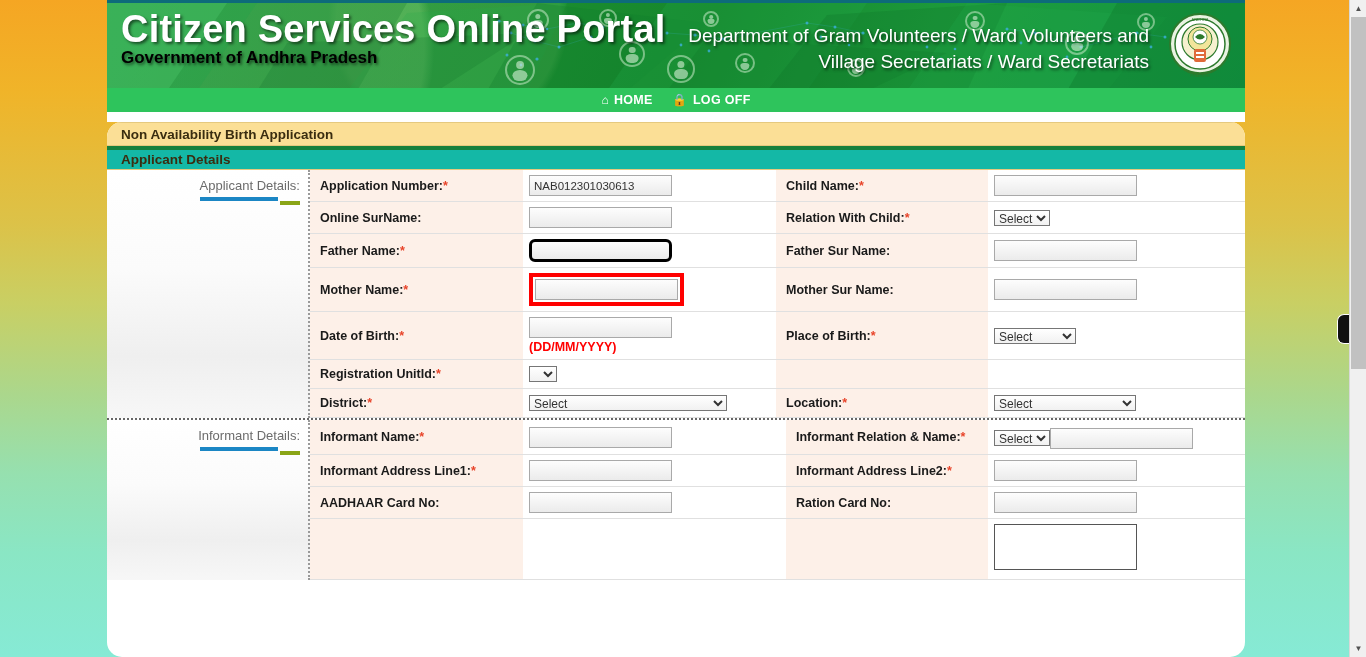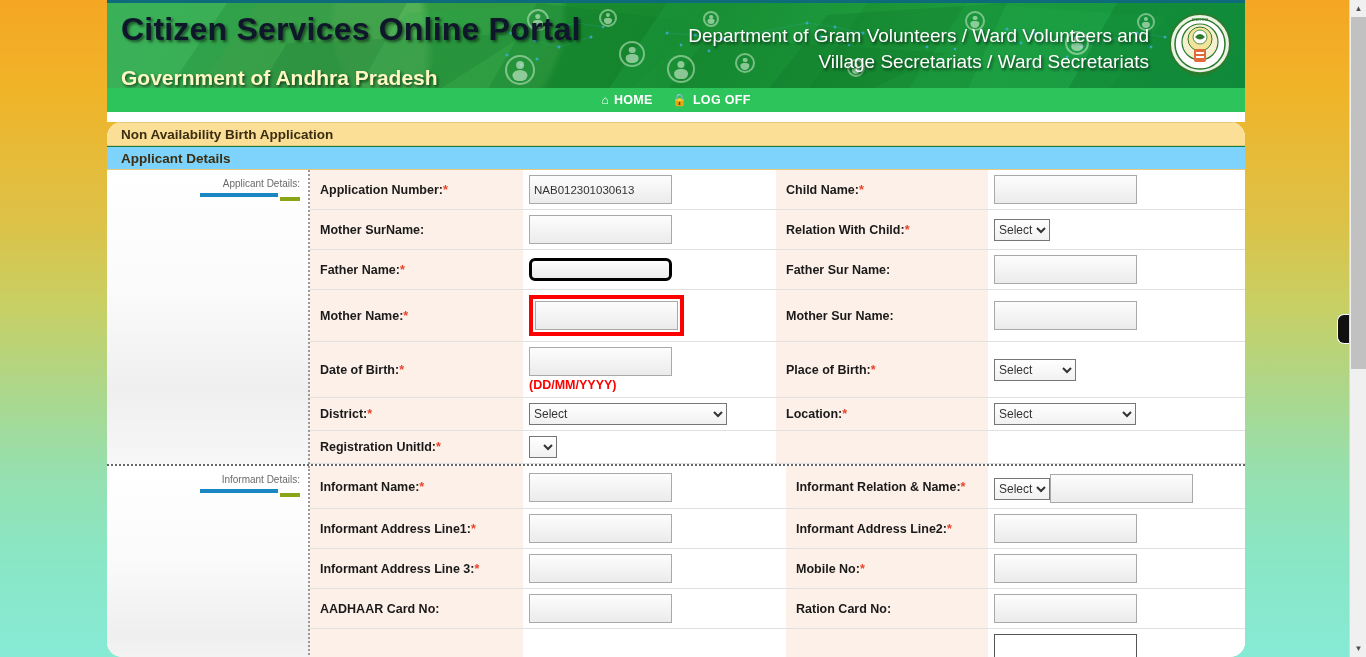--- a/index.html
+++ b/index.html
@@ -53,30 +53,29 @@
   .person::after {
     content:""; position:absolute; left:50%; bottom:8%;
     width:58%; height:42%; transform:translateX(-50%);
     background: rgba(215,240,215,.6);
     border-radius: 50% 50% 6px 6px;
   }
   .banner-left {
     position: absolute; left: 14px; top: 8px; z-index: 5;
   }
   .brand-title {
-    font-size: 32px; font-weight: bold; color: #0f172a;
+    font-size: 38px; font-weight: bold; color: #ffffff;
     letter-spacing: .2px; line-height: 36px;
     text-shadow: 2px 2px 3px rgba(0,0,0,.55);
     white-space: nowrap;
   }
   .brand-sub {
-    font-size: 21px; font-weight: bold; color: #fef9c3;
+    font-size: 17px; font-weight: bold; color: #000000;
     line-height: 22px; text-shadow: 1.5px 1.5px 3px rgba(0,0,0,.55);
     white-space: nowrap;
-    margin-top: 20px;
   }
   .banner-right {
     position: absolute; right: 96px; top: 20px; z-index: 5;
     text-align: right;
   }
   .dept-line {
     font-size: 19px; font-weight: normal; color:#fff; line-height: 26px;
     text-shadow: 1.5px 1.5px 3px rgba(0,0,0,.6);
     white-space: nowrap;
   }
@@ -113,77 +112,77 @@
   }
   .section-bar {
     background: #fbdf96;
     border: 1px solid #e5c97f;
     border-left: none; border-right: none;
     height: 24px;
     display:flex; align-items:center;
     padding-left: 14px;
     font-size: 13.5px; font-weight: bold; color: #3a2d10;
   }
-  .section-bar.sub { background:#7dd3fc; border-top: 1px solid #15803d; }
+  .section-bar.sub { background:#14b8a6; border-top: 4px solid #15803d; }
   .dotted-sep {
     border-top: 2px dotted #666;
     height:0; margin:0;
   }
 
   
   .form-wrap { display: flex; }
   .side-label {
     width: 203px; flex: none;
     border-right: 2px dotted #999;
     background: linear-gradient(to bottom, #ffffff 0%, #fbfbfb 40%, #efefef 75%, #f7f7f7 100%);
     padding-top: 8px;
     text-align: right;
     padding-right: 8px;
     position: relative;
   }
   .side-label .sl-text {
-    font-size: 10px; color: #6b6b6b;
+    font-size: 13px; color: #6b6b6b;
   }
   .sl-rule { margin-top: 4px; height: 4px; position: relative; }
   .sl-rule .blue {
     position:absolute; right: 22px; top:0; width: 78px; height:4px; background:#1b86c4;
   }
   .sl-rule .green {
     position:absolute; right: 0; top: 4px; width: 20px; height:4px; background:#8aa517;
   }
 
   table.form { border-collapse: collapse; width: 100%; table-layout: fixed; }
   table.form td { border-bottom: 1px solid #e0e0e0; vertical-align: middle; }
   td.lbl {
     background: #fdf0e8;
     font-size: 12.5px; font-weight: bold; color: #1a1a1a;
     padding: 6px 0 6px 10px;
   }
   td.fld { background:#ffffff; padding: 5px 0 5px 6px; }
   .req { color:#e8442a; font-weight:bold; }
 
   input.tb {
-    width: 143px; height: 29px;
+    width: 143px; height: 21px;
     border: 1px solid #a9a9a9;
     background: linear-gradient(to bottom, #fdfdfd 0%, #ebebeb 100%);
     font-family: "Liberation Sans", sans-serif;
     font-size: 11.5px; color:#333;
     padding: 0 4px;
   }
   input.tb.focused {
     border: 3px solid #000; border-radius: 6px; height: 23px;
   }
   .redbox {
     display:inline-block;
     border: 4px solid #ff0000;
     padding: 2px;
     line-height: 0;
   }
   select.dd {
-    height: 22px;
+    height: 16px;
     border: 1px solid #767676;
     background: linear-gradient(to bottom, #fff 0%, #f1f1f1 100%);
     font-family: "Liberation Sans", sans-serif;
     font-size: 12px; color:#333;
   }
   select.dd.s-small { width: 56px; }
   select.dd.s-med { width: 82px; }
   select.dd.s-wide { width: 198px; }
   select.dd.s-loc { width: 142px; }
   select.dd.s-unit { width: 28px; }
@@ -362,21 +361,21 @@
             <col style="width:257px">
           </colgroup>
         <tbody id="applicant-rows">
             <tr>
               <td class="lbl"><span>Application Number:</span><span class="req">*</span></td>
               <td class="fld"><input type="text" class="tb" readonly="" value="NAB012301030613" style=""></td>
               <td class="lbl"><span>Child Name:</span><span class="req">*</span></td>
               <td class="fld"><input type="text" class="tb" readonly="" style=""></td>
             </tr>
             <tr>
-              <td class="lbl"><span>Mother SurName:</span></td>
+              <td class="lbl"><span>Online SurName:</span></td>
               <td class="fld"><input type="text" class="tb" readonly="" style=""></td>
               <td class="lbl"><span>Relation With Child:</span><span class="req">*</span></td>
               <td class="fld"><select class="dd s-small"><option>Select</option></select></td>
             </tr>
             <tr>
               <td class="lbl"><span>Father Name:</span><span class="req">*</span></td>
               <td class="fld"><input type="text" class="tb focused" readonly="" style=""></td>
               <td class="lbl"><span>Father Sur Name:</span></td>
               <td class="fld"><input type="text" class="tb" readonly="" style=""></td>
             </tr>
@@ -386,30 +385,30 @@
               <td class="lbl"><span>Mother Sur Name:</span></td>
               <td class="fld"><input type="text" class="tb" readonly="" style=""></td>
             </tr>
             <tr>
               <td class="lbl"><span>Date of Birth:</span><span class="req">*</span></td>
               <td class="fld"><input type="text" class="tb" readonly="" style=""><div class="hint">(DD/MM/YYYY)</div></td>
               <td class="lbl"><span>Place of Birth:</span><span class="req">*</span></td>
               <td class="fld"><select class="dd s-med"><option>Select</option></select></td>
             </tr>
             <tr>
+              <td class="lbl"><span>Registration UnitId:</span><span class="req">*</span></td>
+              <td class="fld"><select class="dd s-unit"><option></option></select></td>
+              <td class="lbl">&nbsp;</td>
+              <td class="fld">&nbsp;</td>
+            </tr>
+            <tr>
               <td class="lbl"><span>District:</span><span class="req">*</span></td>
               <td class="fld"><select class="dd s-wide"><option>Select</option></select></td>
               <td class="lbl"><span>Location:</span><span class="req">*</span></td>
               <td class="fld"><select class="dd s-loc"><option>Select</option></select></td>
-            </tr>
-            <tr>
-              <td class="lbl"><span>Registration UnitId:</span><span class="req">*</span></td>
-              <td class="fld"><select class="dd s-unit"><option></option></select></td>
-              <td class="lbl">&nbsp;</td>
-              <td class="fld">&nbsp;</td>
             </tr>
           </tbody>
       </table>
     </div>
 
     <div class="dotted-sep"></div>
 
 
     <div class="form-wrap">
       <div class="side-label">
@@ -435,26 +434,20 @@
                 <div><select class="dd s-small"><option>Select</option></select><input type="text" class="tb" readonly="" style="margin-top: 3px;"></div>
               </td>
             </tr>
             <tr>
               <td class="lbl"><span>Informant Address Line1:</span><span class="req">*</span></td>
               <td class="fld"><input type="text" class="tb" readonly="" style=""></td>
               <td class="lbl"><span>Informant Address Line2:</span><span class="req">*</span></td>
               <td class="fld"><input type="text" class="tb" readonly="" style=""></td>
             </tr>
             <tr>
-              <td class="lbl"><span>Informant Address Line 3:</span><span class="req">*</span></td>
-              <td class="fld"><input type="text" class="tb" readonly="" style=""></td>
-              <td class="lbl"><span>Mobile No:</span><span class="req">*</span></td>
-              <td class="fld"><input type="text" class="tb" readonly="" style=""></td>
-            </tr>
-            <tr>
               <td class="lbl"><span>AADHAAR Card No:</span></td>
               <td class="fld"><input type="text" class="tb" readonly="" style=""></td>
               <td class="lbl"><span>Ration Card No:</span></td>
               <td class="fld"><input type="text" class="tb" readonly="" style=""></td>
             </tr>
             <tr>
               <td class="lbl"></td>
               <td class="fld"></td>
               <td class="lbl"></td>
               <td class="fld"><textarea class="ta" readonly="" style=""></textarea></td>

